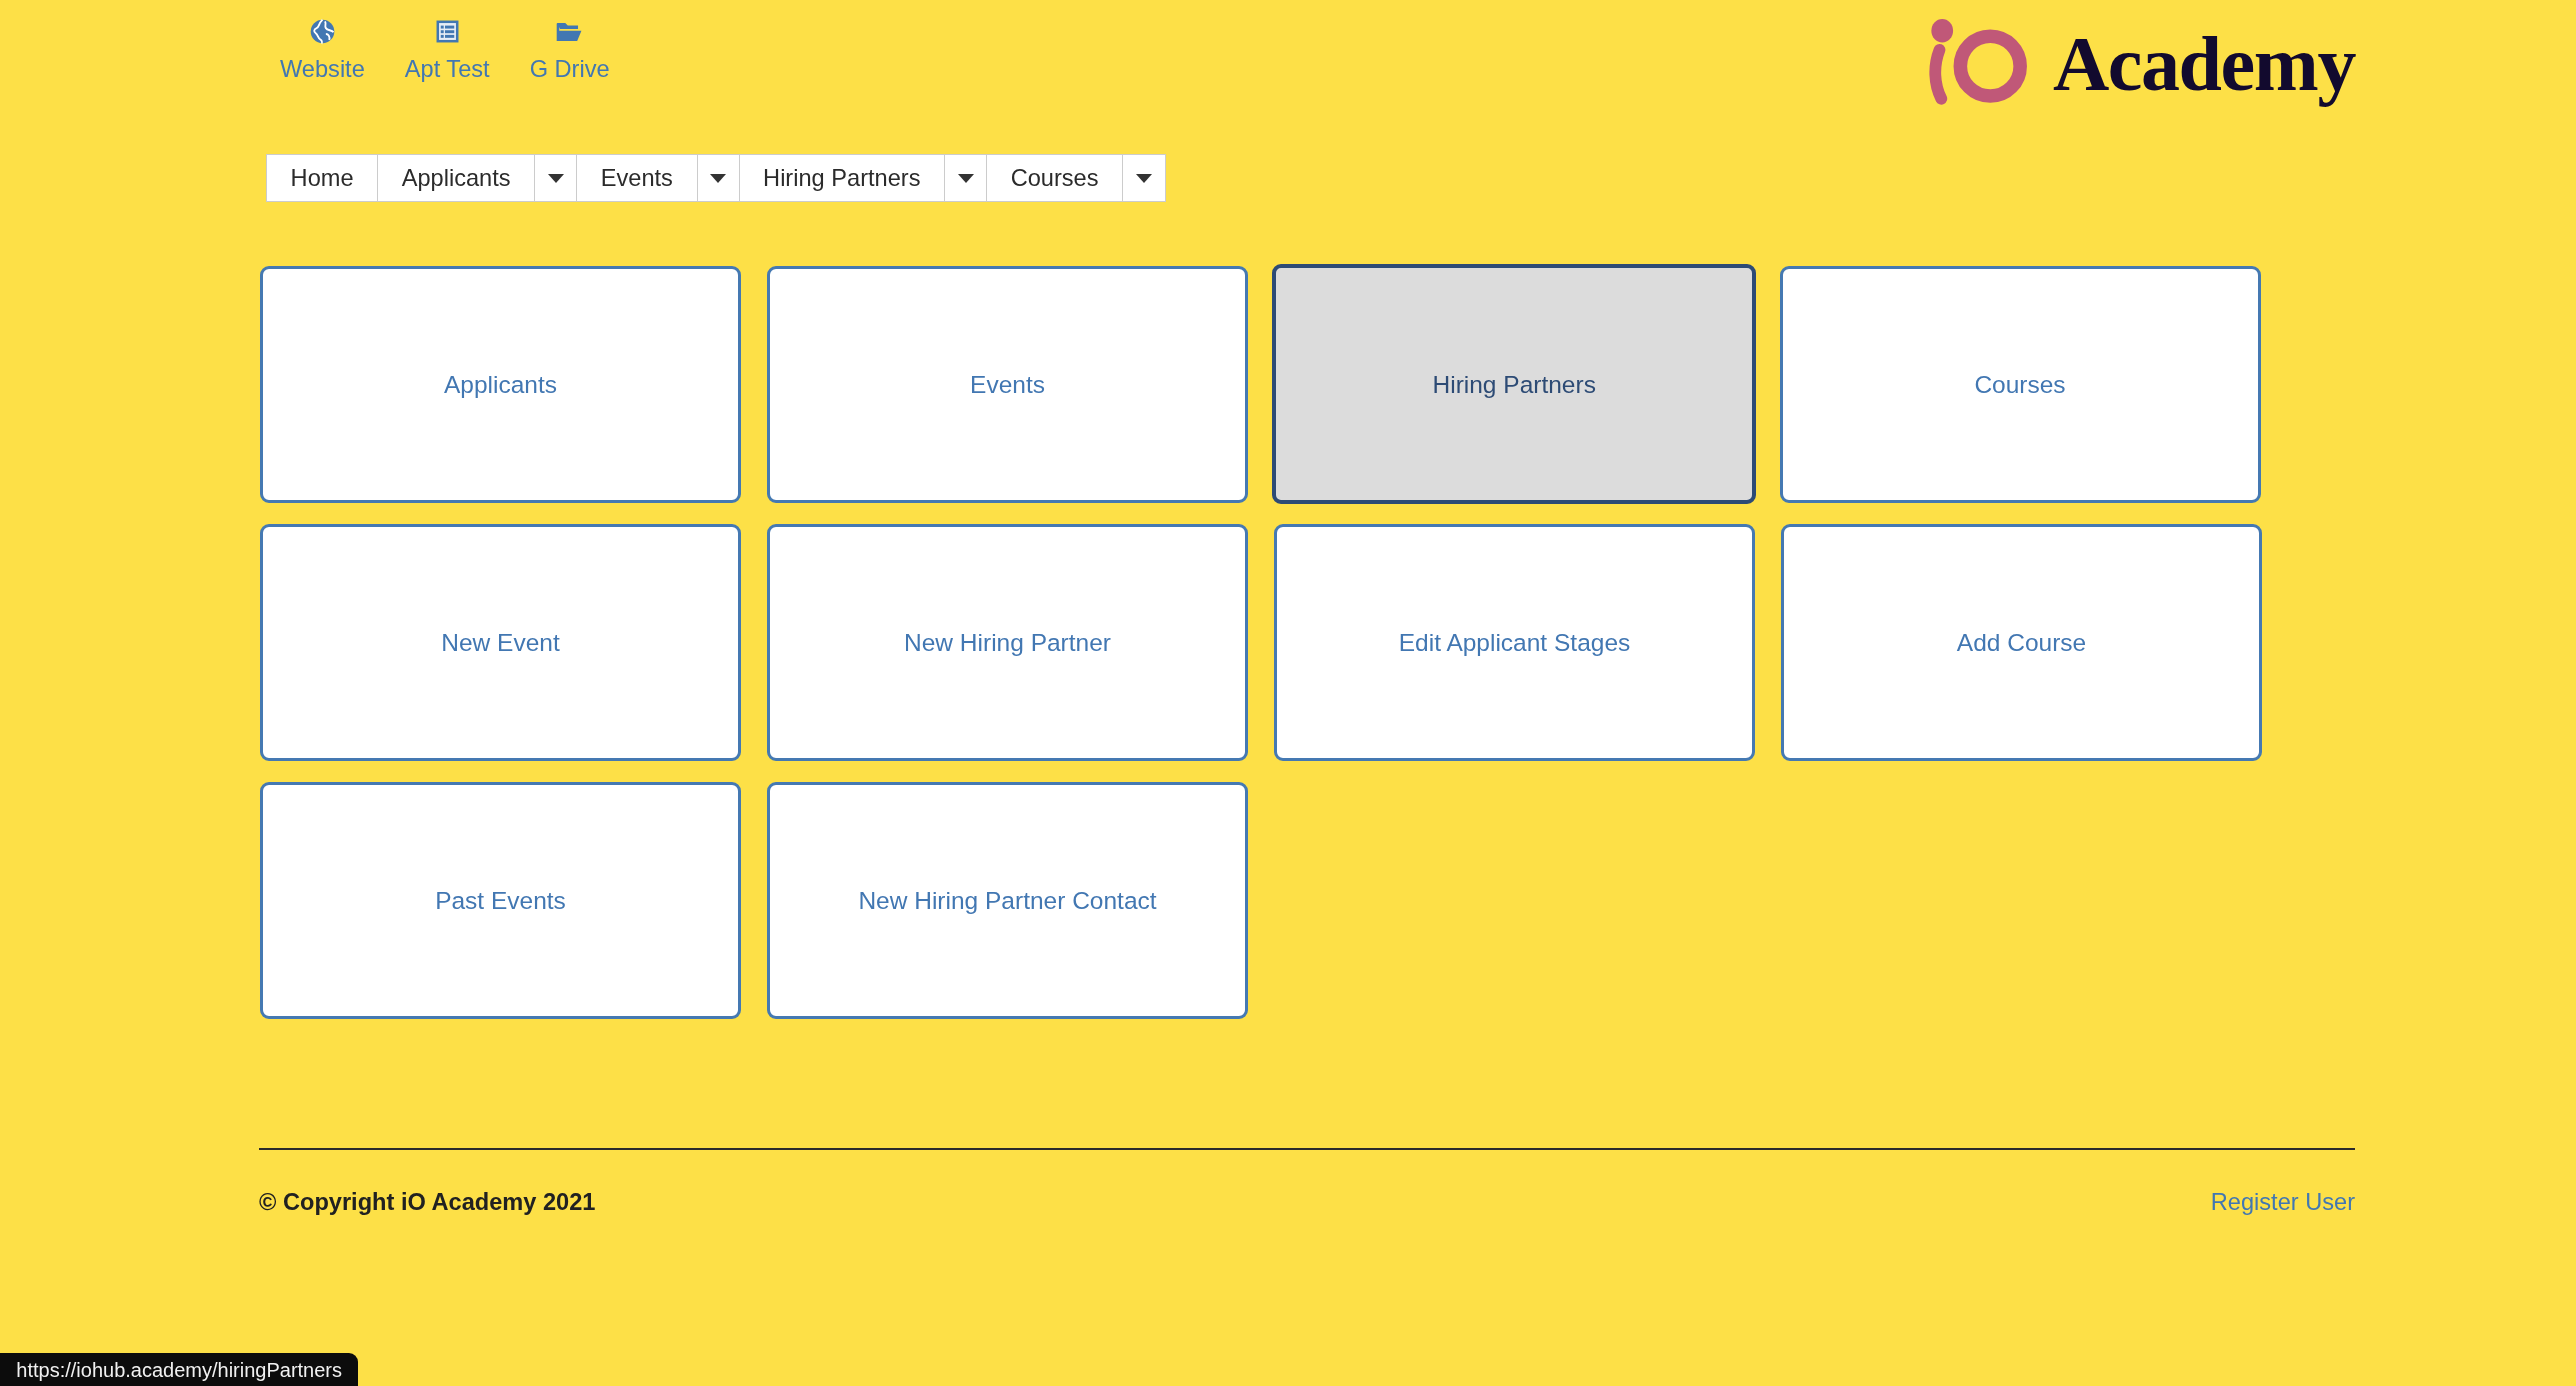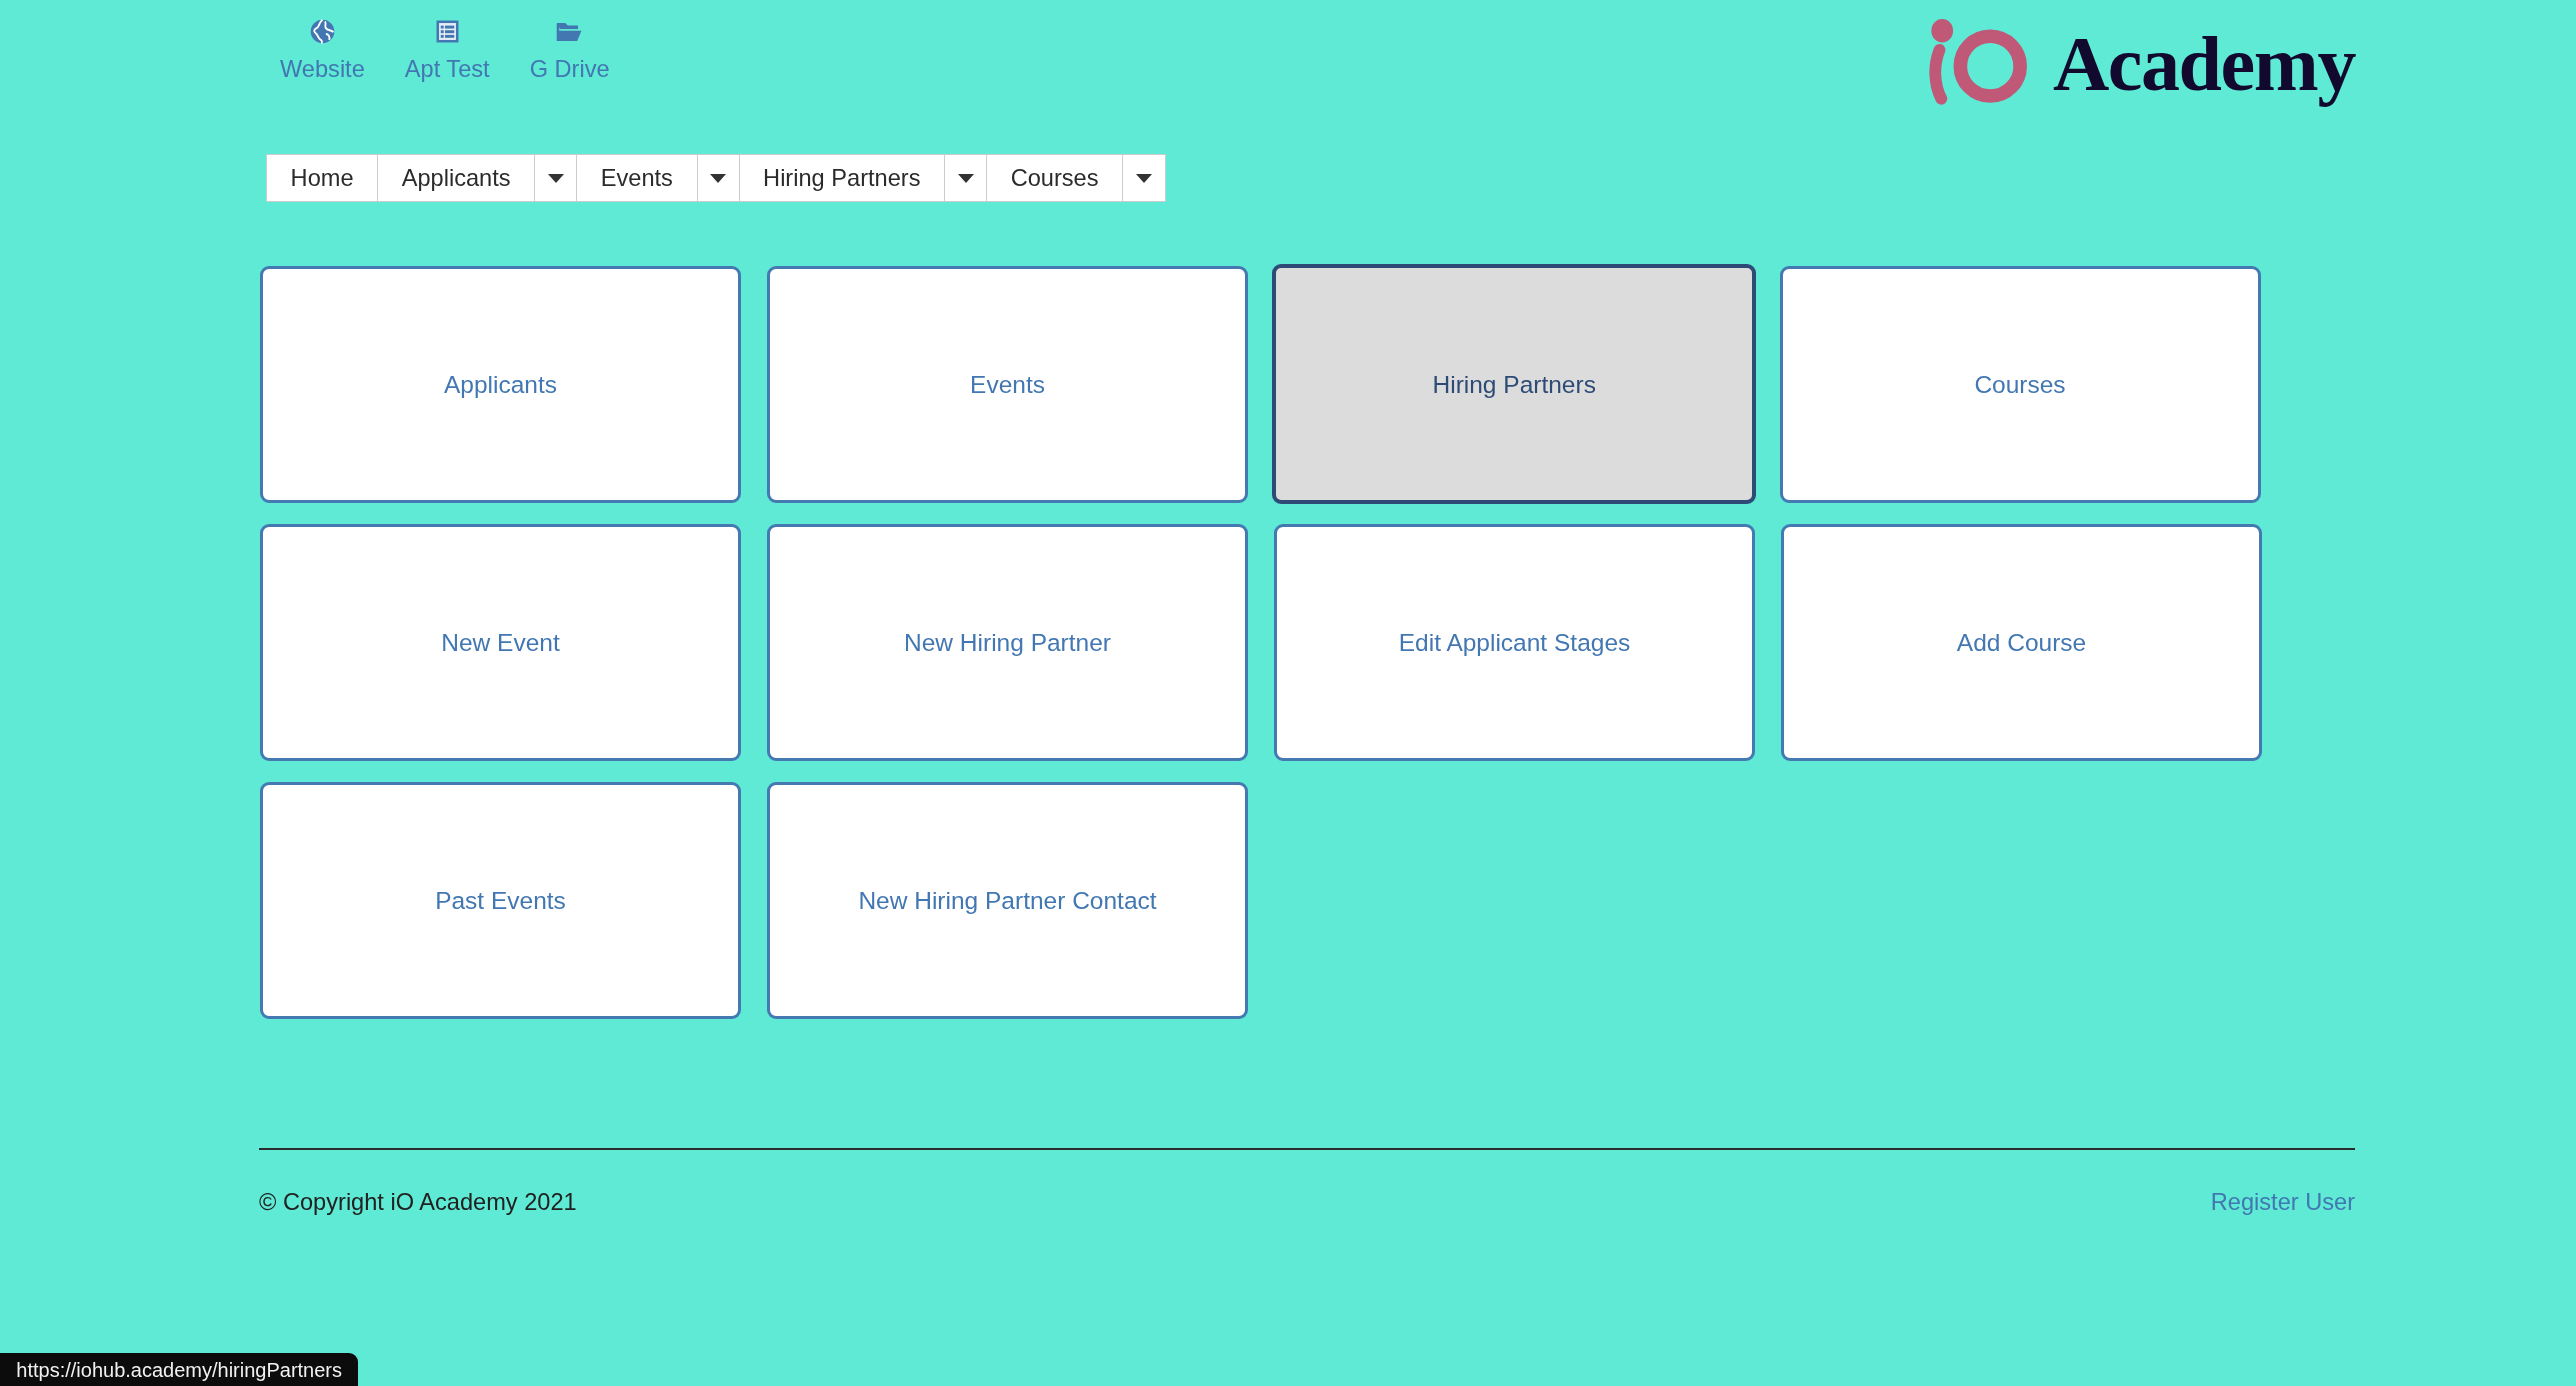--- a/index.html
+++ b/index.html
@@ -9,21 +9,21 @@
     height: 1387px;
     background: #ffffff;
     font-family: "Liberation Sans", sans-serif;
     overflow: hidden;
   }
 
   .page {
     position: relative;
     width: 2576px;
     height: 1387px;
-    background: #5eead4;
+    background: #fde047;
   }
 
   
   .quicklinks {
     position: absolute;
     left: 260px;
     top: 12.7px;
     display: flex;
     align-items: flex-start;
     gap: 0px;
@@ -173,20 +173,21 @@
   .footer-row {
     display: flex;
     align-items: baseline;
     justify-content: space-between;
     padding-top: 38px;
   }
   .footer-copy {
     font-size: 23.6px;
     color: #212121;
     line-height: 29px;
+    font-weight: bold;
   }
   .footer-link {
     font-size: 23.6px;
     color: #4277b2;
     text-decoration: none;
     line-height: 29px;
     cursor: pointer;
   }
 
   

